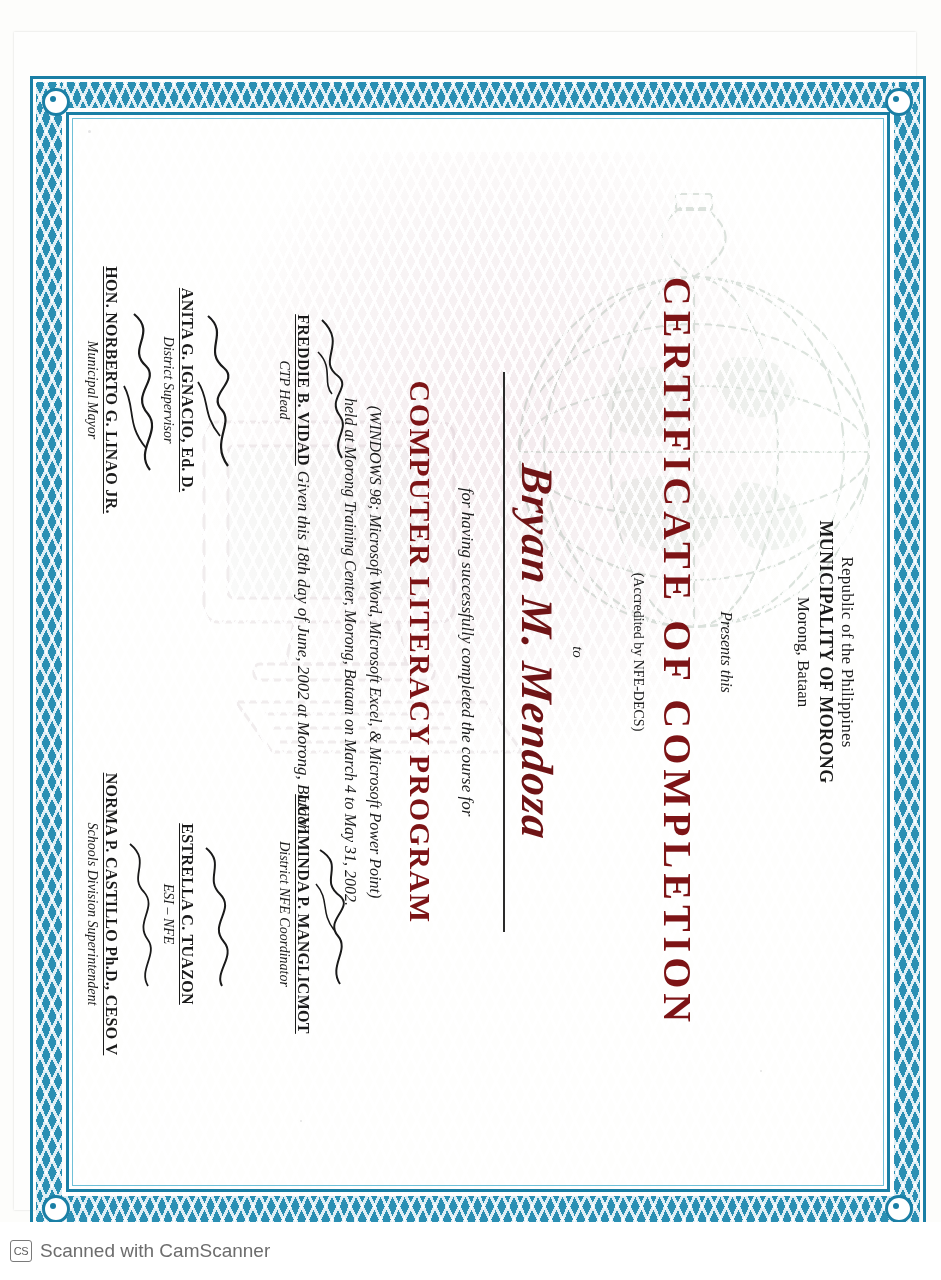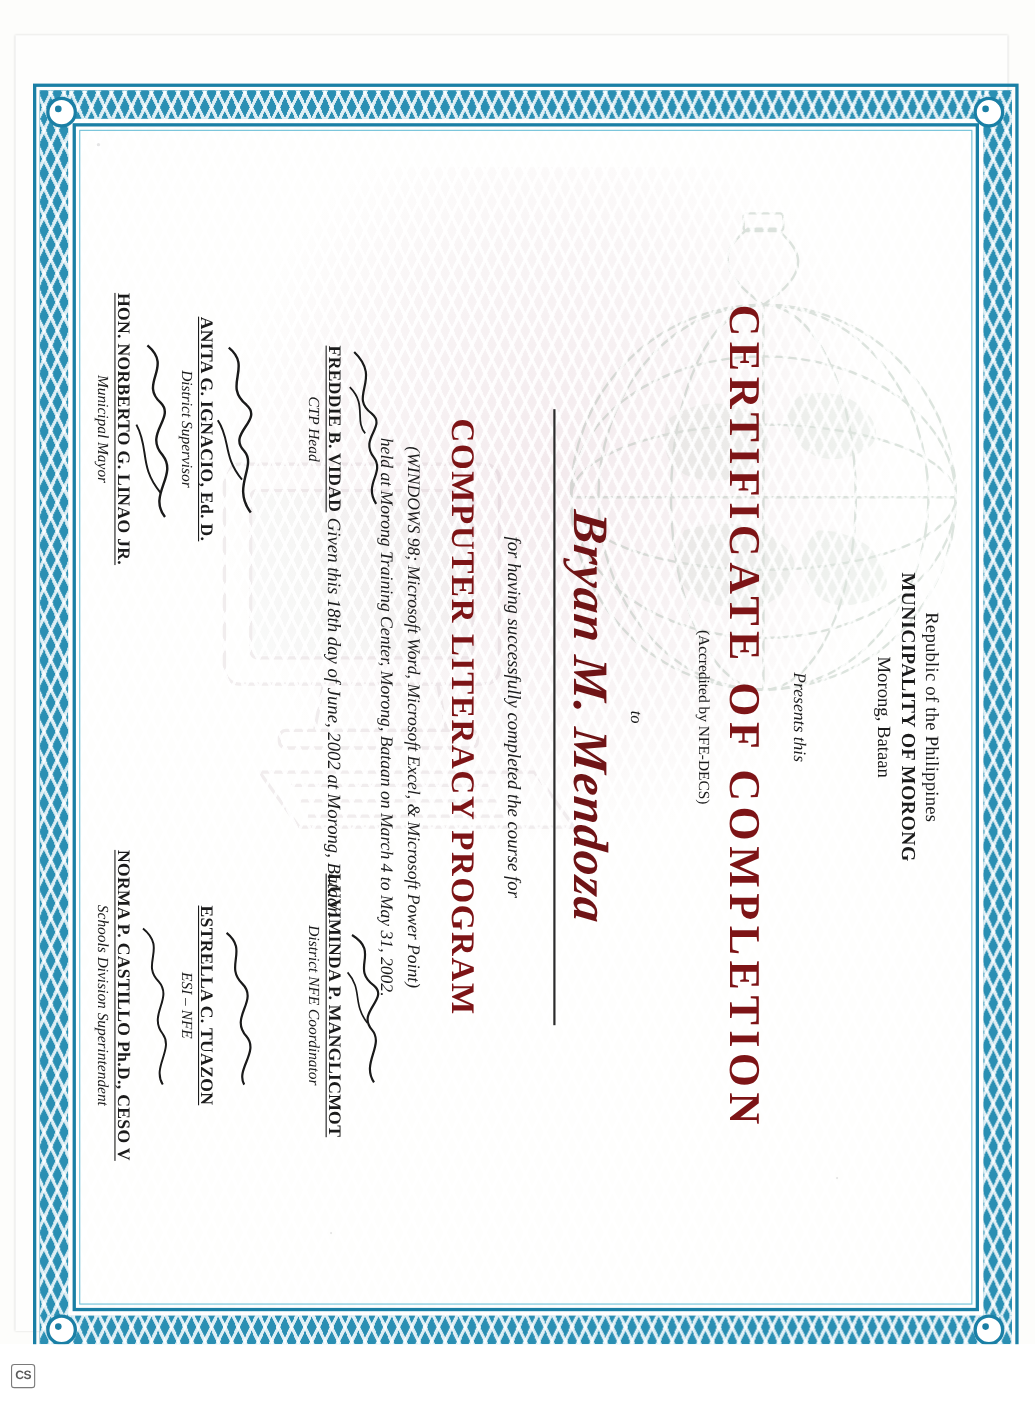--- a/index.html
+++ b/index.html
@@ -278,21 +278,21 @@
     padding-left: 10px;
     box-sizing: border-box;
   }
   #cs-badge {
     width: 20px; height: 20px;
     border: 1.6px solid #7a7a7a;
     border-radius: 3px;
     color: #5c5c5c;
     font-family: "Liberation Sans", sans-serif;
     font-size: 11px;
-    font-weight: bold;
+    font-weight: normal;
     display: flex;
     align-items: center;
     justify-content: center;
     margin-right: 8px;
     letter-spacing: -0.5px;
   }
   #cs-text {
     font-family: "Liberation Sans", sans-serif;
     font-size: 19px;
     color: #6d6d6d;
@@ -475,13 +475,14 @@
   </div>
 
   <div class="speck" style="left:88px; top:130px; width:3px; height:3px;"></div>
   <div class="speck" style="left:760px; top:1070px; width:2px; height:2px;"></div>
   <div class="speck" style="left:300px; top:1120px; width:2px; height:2px;"></div>
 
 </div>
 
 <div id="camscanner-bar">
   <div id="cs-badge">CS</div>
+  <div id="cs-text">Scanned with CamScanner</div>
 </div>
 
 </body></html>

